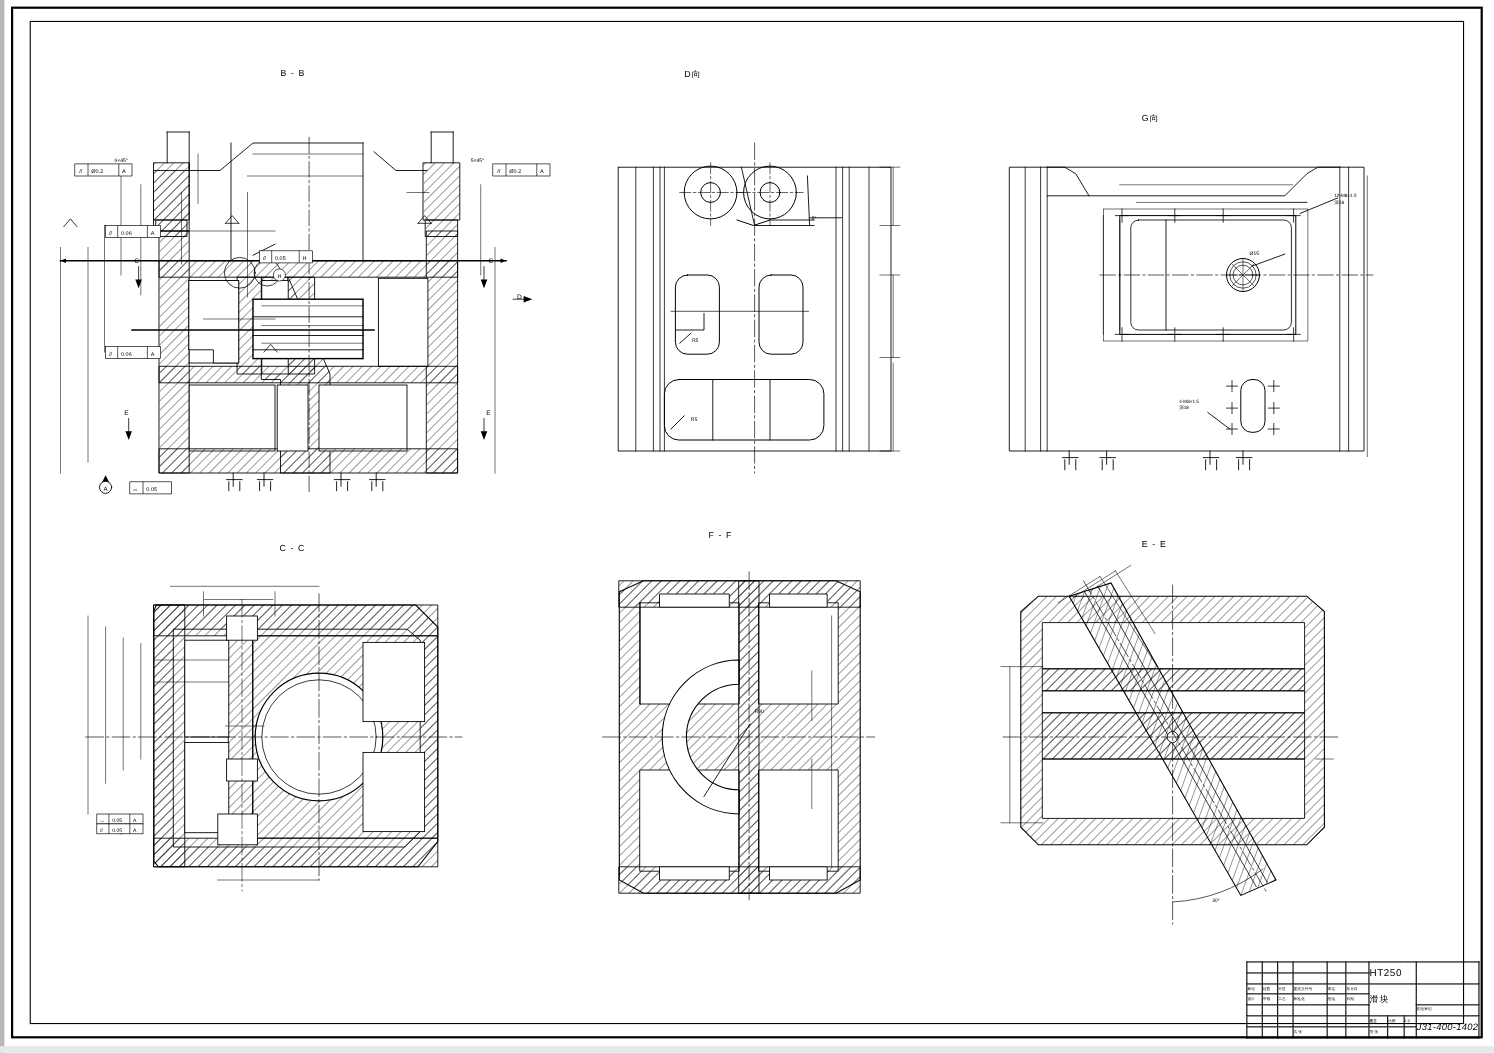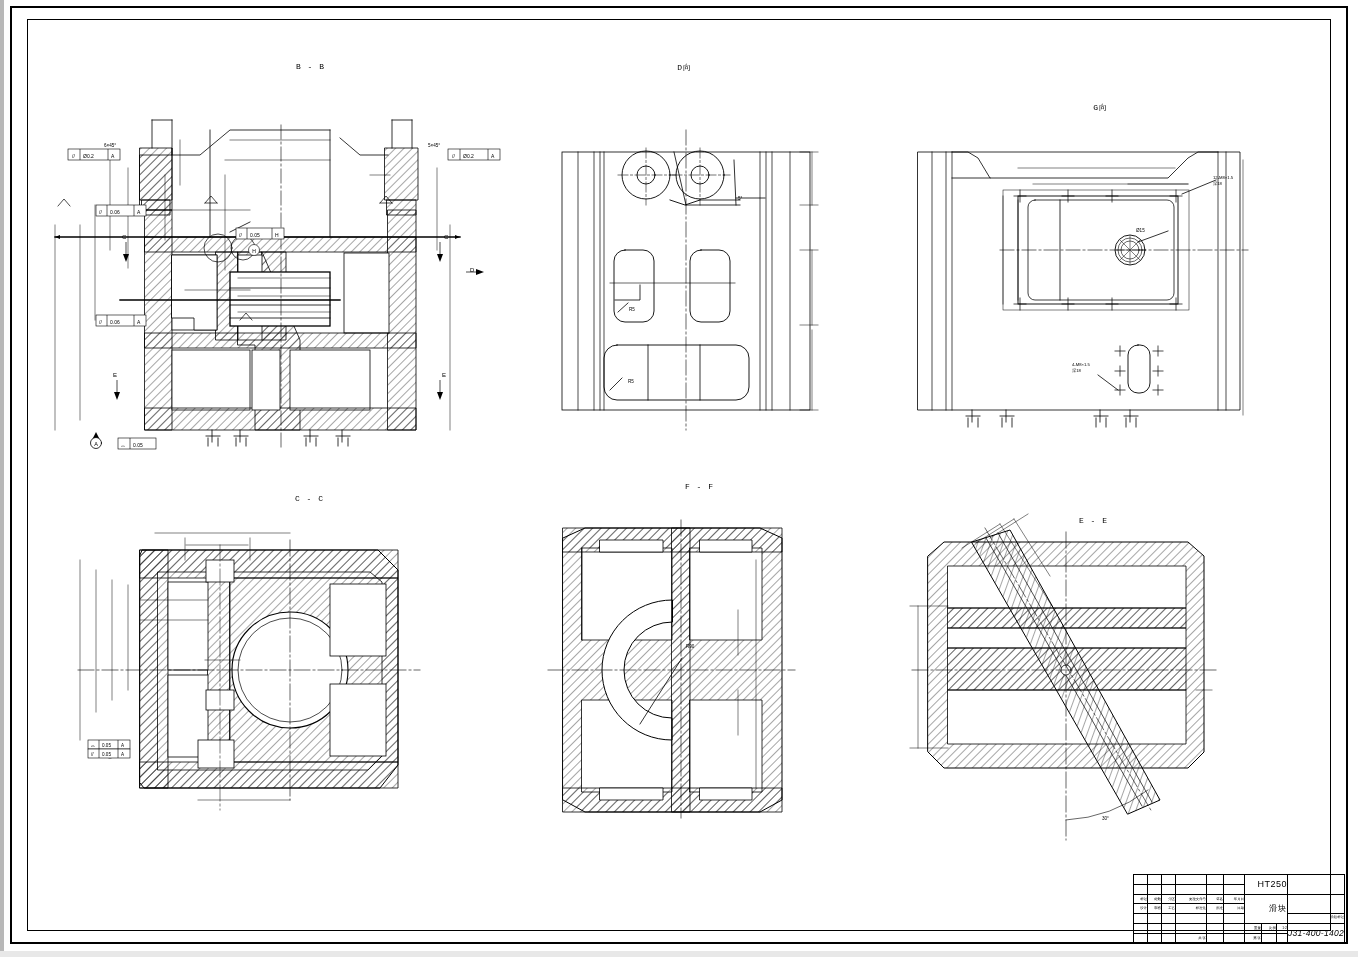--- a/index.html
+++ b/index.html
@@ -8,26 +8,26 @@
        font-family:"Liberation Sans",sans-serif;color:#000;}
   #sheet{position:relative;width:1358px;height:957px;background:#fff;}
   .frame-outer{position:absolute;left:10px;top:6px;width:1338px;height:938px;
        border:2px solid #000;box-sizing:border-box;}
   .frame-inner{position:absolute;left:27px;top:19px;width:1304px;height:912px;
        border:1.5px solid #000;box-sizing:border-box;}
   .leftband{position:absolute;left:0;top:0;width:4px;height:957px;background:#b8b8b8;}
   .botband{position:absolute;left:0;top:951px;width:1358px;height:6px;background:#e8e8e8;}
   svg{position:absolute;left:0;top:0;}
   .view-label{position:absolute;font-size:8px;letter-spacing:1px;
-       text-align:right;font-family:Liberation Mono, monospace;}
+       text-align:left;font-family:Liberation Sans, sans-serif;}
   
   #titleblock{position:absolute;left:1133px;top:874px;width:212px;height:70px;}
   #titleblock table{border-collapse:collapse;width:212px;height:70px;
         font-size:3.6px;line-height:1;}
-  #titleblock td{border:0.7px solid #000;padding:0;text-align:right;
+  #titleblock td{border:0.7px solid #000;padding:0;text-align:left;
         vertical-align:middle;overflow:hidden;}
   .tb-mat{font-size:9px;letter-spacing:0.5px;}
   .tb-name{font-size:8px;letter-spacing:1px;}
   .tb-code{font-size:8.5px;letter-spacing:0.3px;white-space:nowrap;font-style:italic;}
   .tiny{font-size:3.4px;}
 </style>
 </head>
 <body>
 
 <div id="sheet">
@@ -545,21 +545,21 @@
       <path d="M466 272 L480 272"></path>
         <polygon points="484,272 476,269 476,275" stroke="none"></polygon>
     </g>
   </svg>
 
   <div class="view-label" style="left:255px;top:62px;width:70px;">B - B</div>
   <div class="view-label" style="left:622px;top:62px;width:70px;">D向</div>
   <div class="view-label" style="left:1038px;top:62px;width:70px;margin-top:40px;">G向</div>
   <div class="view-label" style="left:254px;top:494px;width:70px;">C - C</div>
   <div class="view-label" style="left:644px;top:482px;width:70px;">F - F</div>
-  <div class="view-label" style="left:1038px;top:516px;width:70px;">E - E</div>
+  <div class="view-label" style="left:1038px;top:490px;width:70px;">E - E</div>
 
   <div id="titleblock">
     <table>
       <tbody>
           <tr>
         <td style="width:13px;height:9px;"></td>
         <td style="width:13px;"></td>
         <td style="width:13px;"></td>
         <td style="width:30px;"></td>
         <td style="width:16px;"></td>

